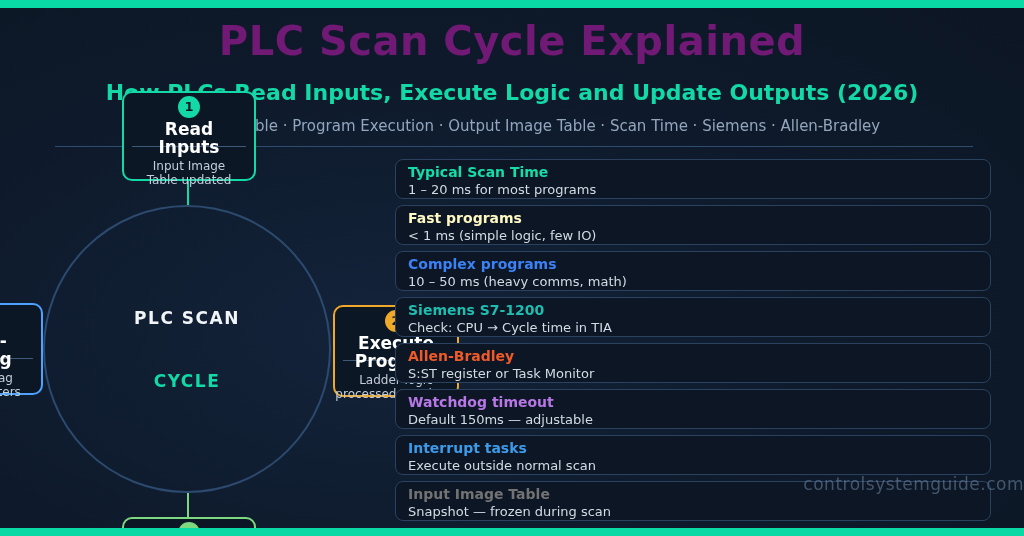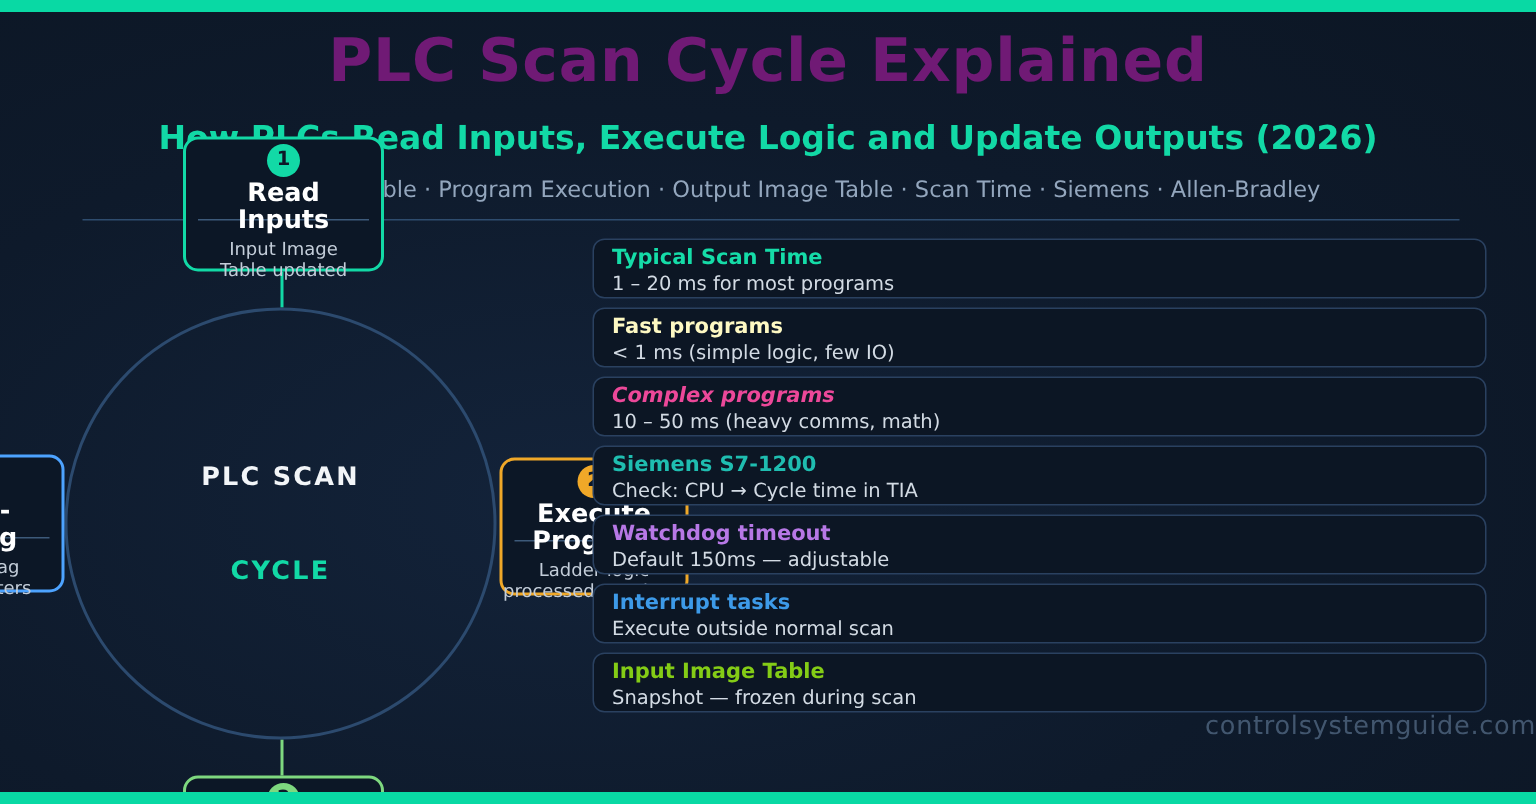--- a/index.html
+++ b/index.html
@@ -136,36 +136,40 @@
 <div class="cards">
   <div class="card">
     <div class="card-title" style="color: rgb(21, 220, 168);">Typical Scan Time</div>
     <div class="card-body">1 – 20 ms for most programs</div>
   </div>
   <div class="card">
     <div class="card-title" style="color: #fef9c3;">Fast programs</div>
     <div class="card-body">&lt; 1 ms (simple logic, few IO)</div>
   </div>
   <div class="card">
-    <div class="card-title" style="color: #ec4899; font-style: italic;">Complex programs</div>
+    <div class="card-title" style="color: #3b82f6;">Complex programs</div>
     <div class="card-body">10 – 50 ms (heavy comms, math)</div>
   </div>
   <div class="card">
     <div class="card-title" style="color: rgb(31, 189, 176);">Siemens S7-1200</div>
     <div class="card-body">Check: CPU → Cycle time in TIA</div>
+  </div>
+  <div class="card">
+    <div class="card-title" style="color: rgb(240, 90, 40);">Allen-Bradley</div>
+    <div class="card-body">S:ST register or Task Monitor</div>
   </div>
   <div class="card">
     <div class="card-title" style="color: rgb(183, 120, 230);">Watchdog timeout</div>
     <div class="card-body">Default 150ms — adjustable</div>
   </div>
   <div class="card">
     <div class="card-title" style="color: rgb(61, 154, 232);">Interrupt tasks</div>
     <div class="card-body">Execute outside normal scan</div>
   </div>
   <div class="card">
-    <div class="card-title" style="color: #84cc16;">Input Image Table</div>
+    <div class="card-title" style="color: #737373;">Input Image Table</div>
     <div class="card-body">Snapshot — frozen during scan</div>
   </div>
 </div>
 
 <div class="watermark">controlsystemguide.com</div>
 
 <div class="bar bottom"></div>
 
 </body></html>

